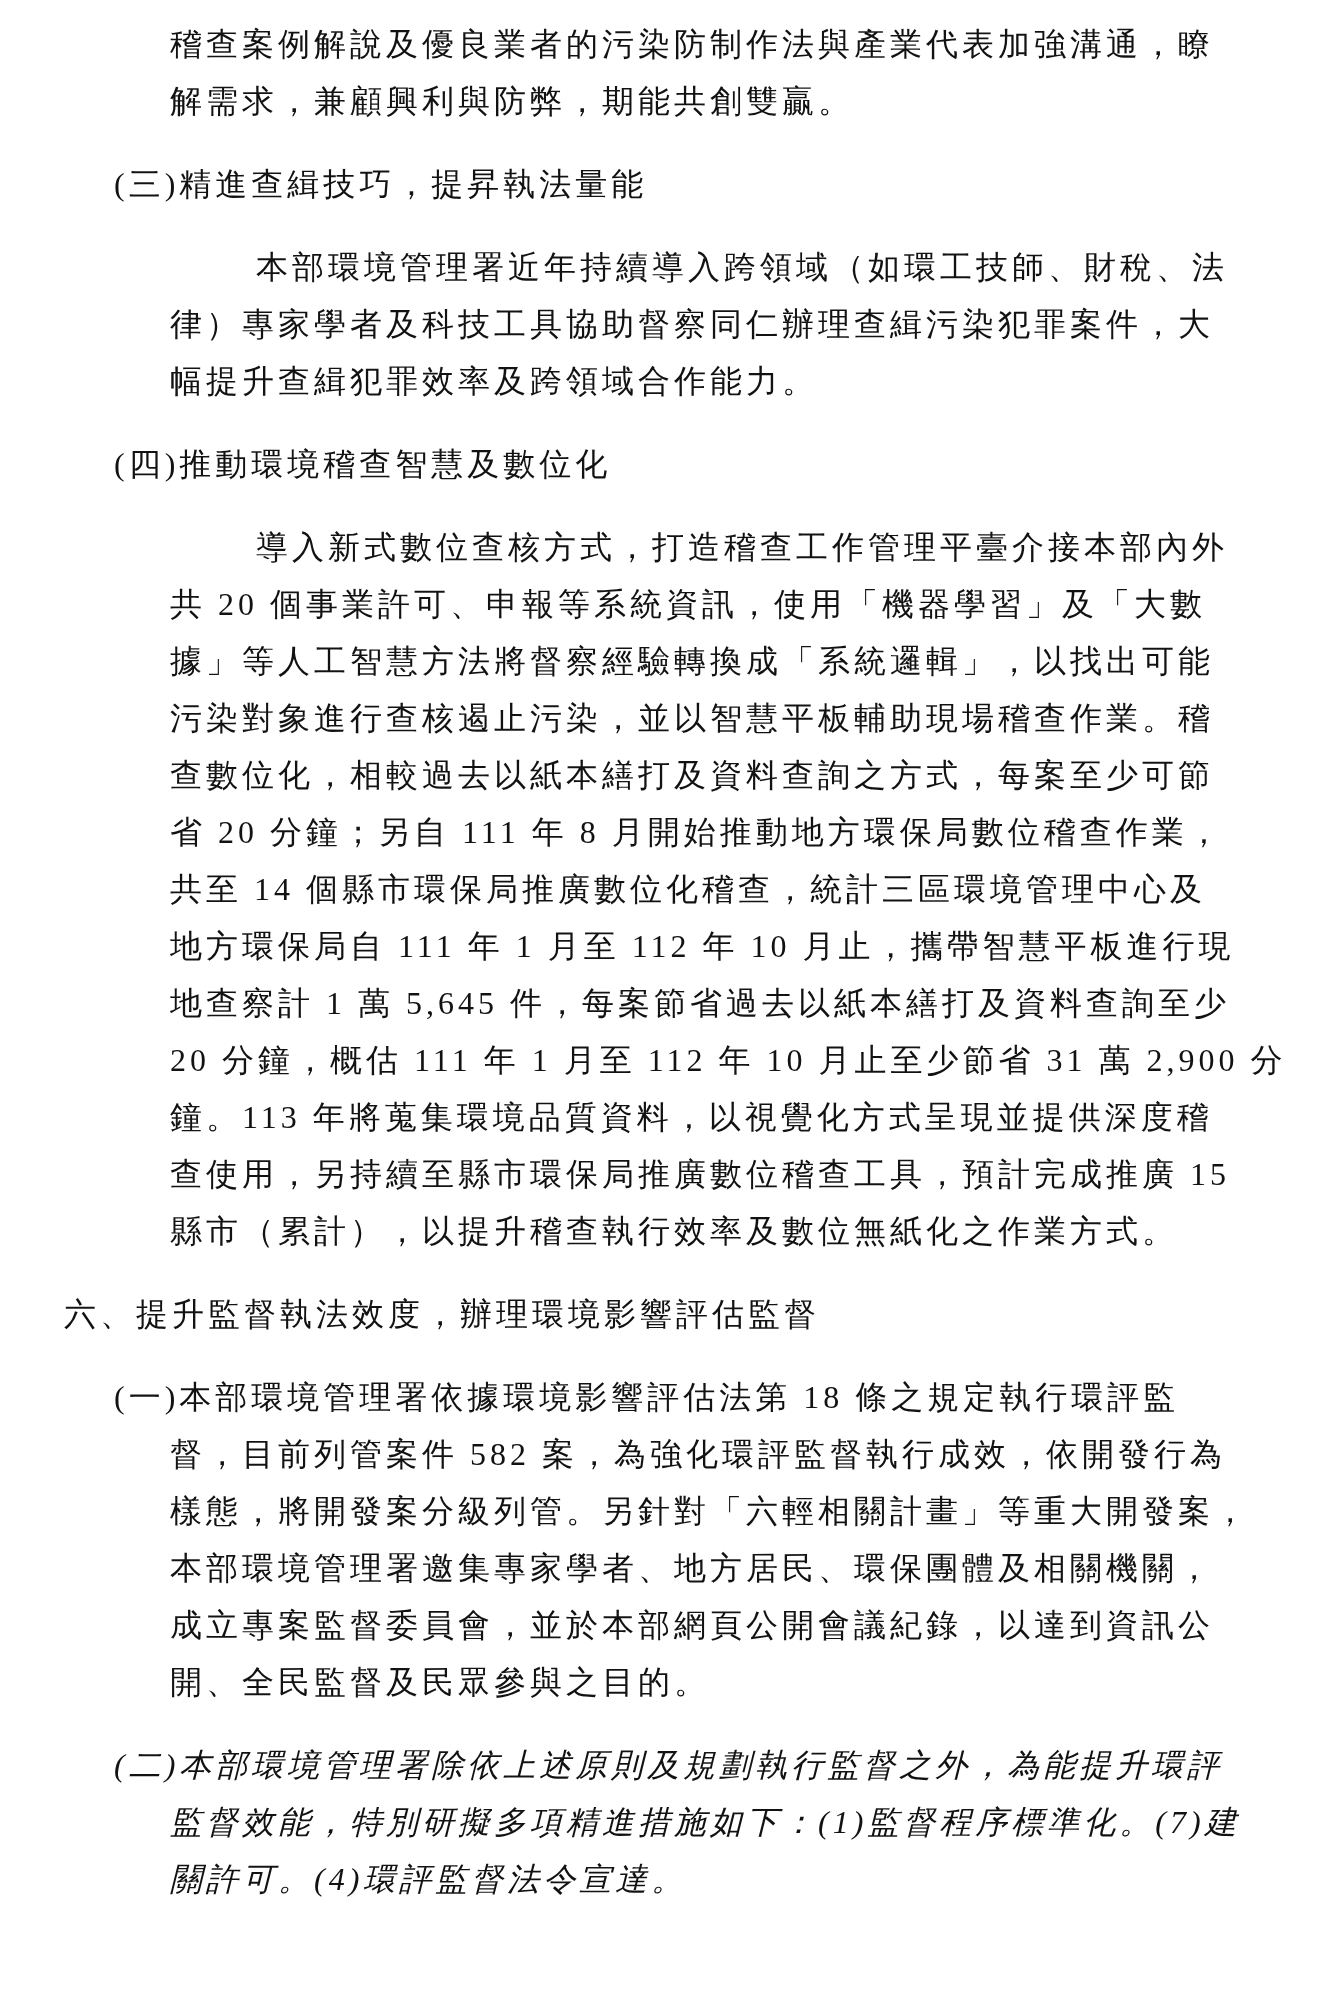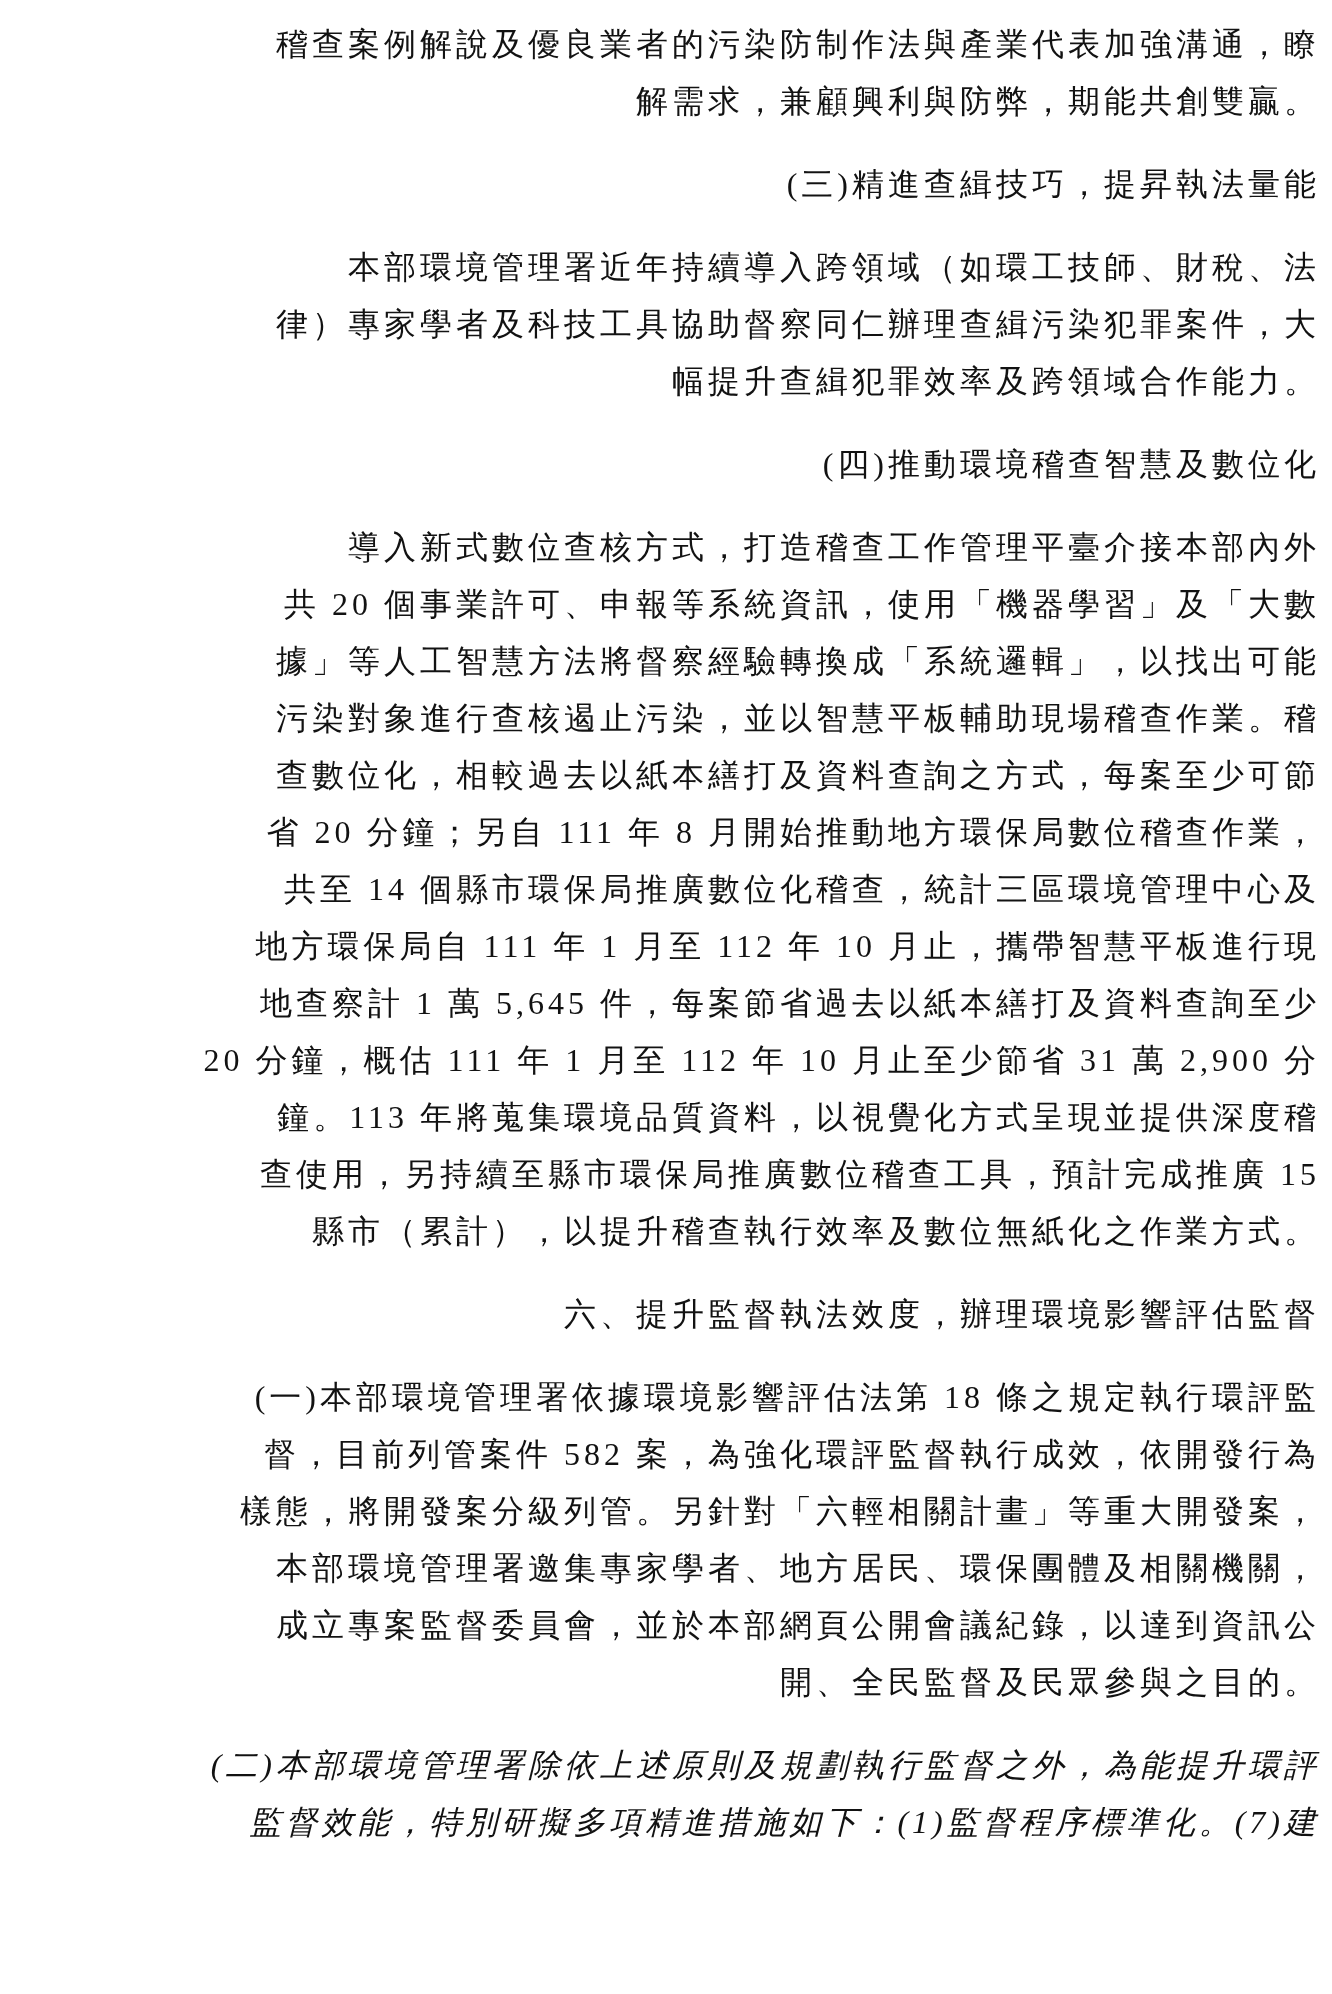--- a/index.html
+++ b/index.html
@@ -16,34 +16,33 @@
   }
   .page {
     box-sizing: border-box;
     width: 1332px;
     height: 1994px;
     padding-top: 16px;
     background: #ffffff;
   }
   .block {
     margin: 0 12px 26px 0;
-    text-align: right;
   }
   .block:last-child {
     margin-bottom: 0;
     font-style: italic;
   }
   .line {
     font-size: 32px;
     line-height: 57px;
     letter-spacing: 4px;
     white-space: nowrap;
   }
   
-  .ind-top   { padding-left: 100px;  }  
+  .ind-top   { padding-left: 64px;  }  
   .ind-item  { padding-left: 114px; }  
   .ind-hang  { padding-left: 170px; }  
   .ind-first { padding-left: 256px; }  
 </style>
 </head>
 <body>
 
 <div class="page">
 
   <div class="block">
@@ -90,15 +89,16 @@
     <div class="line ind-hang">督，目前列管案件 582 案，為強化環評監督執行成效，依開發行為</div>
     <div class="line ind-hang">樣態，將開發案分級列管。另針對「六輕相關計畫」等重大開發案，</div>
     <div class="line ind-hang">本部環境管理署邀集專家學者、地方居民、環保團體及相關機關，</div>
     <div class="line ind-hang">成立專案監督委員會，並於本部網頁公開會議紀錄，以達到資訊公</div>
     <div class="line ind-hang">開、全民監督及民眾參與之目的。</div>
   </div>
 
   <div class="block">
     <div class="line ind-item">(二)本部環境管理署除依上述原則及規劃執行監督之外，為能提升環評</div>
     <div class="line ind-hang">監督效能，特別研擬多項精進措施如下：(1)監督程序標準化。(7)建</div>
+    <div class="line ind-hang">關許可。(4)環評監督法令宣達。</div>
   </div>
 
 </div>
 
 </body></html>

